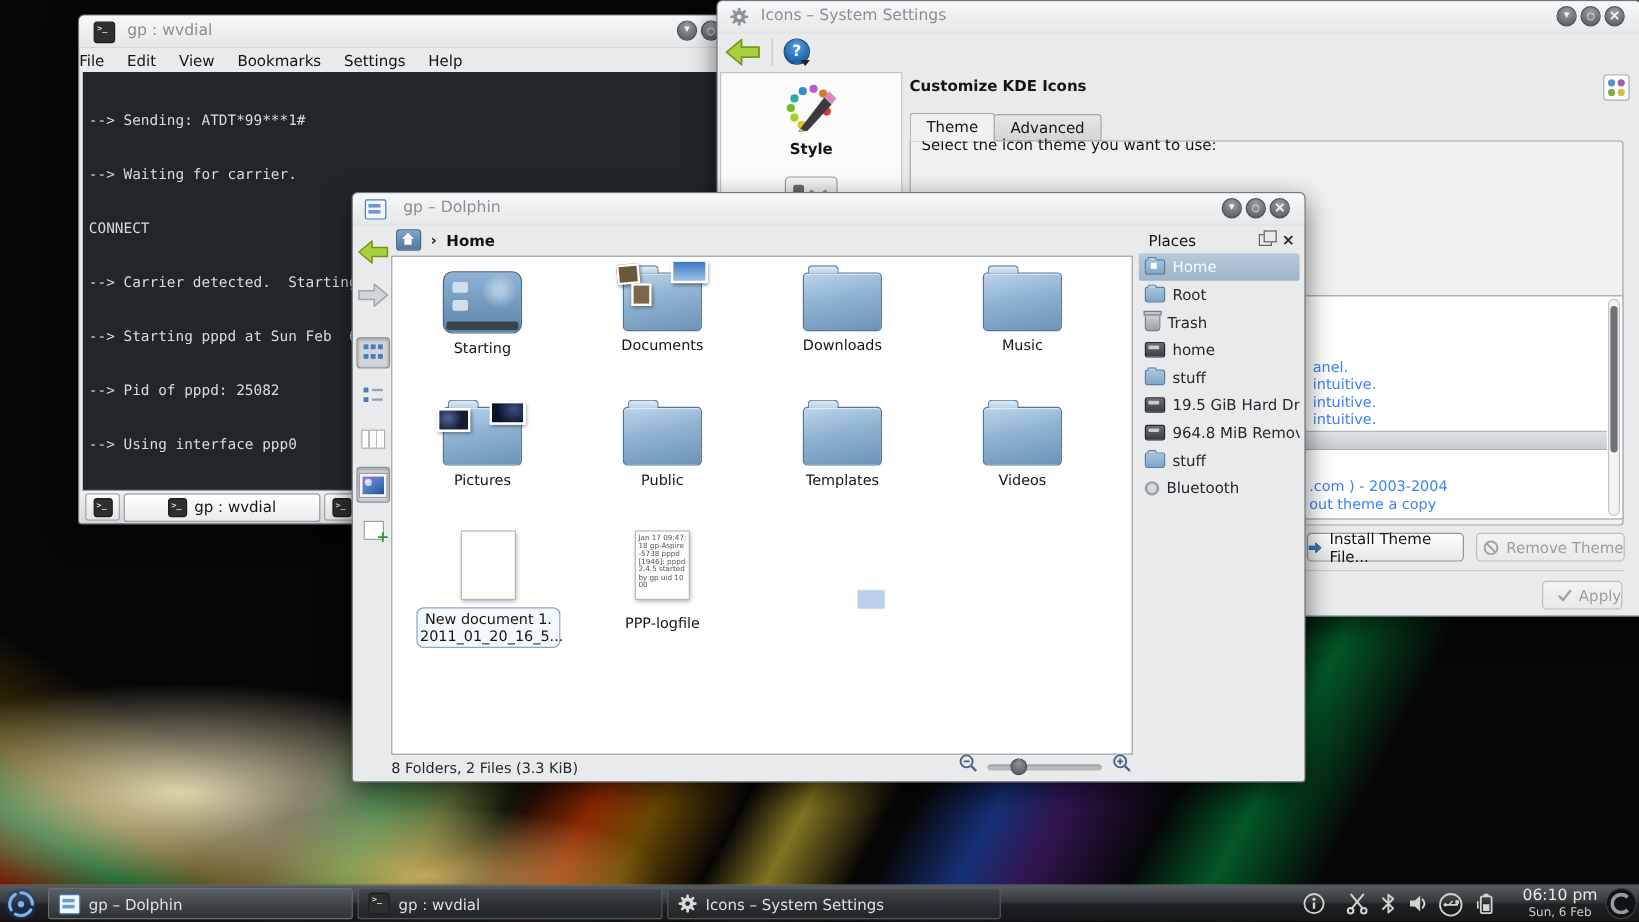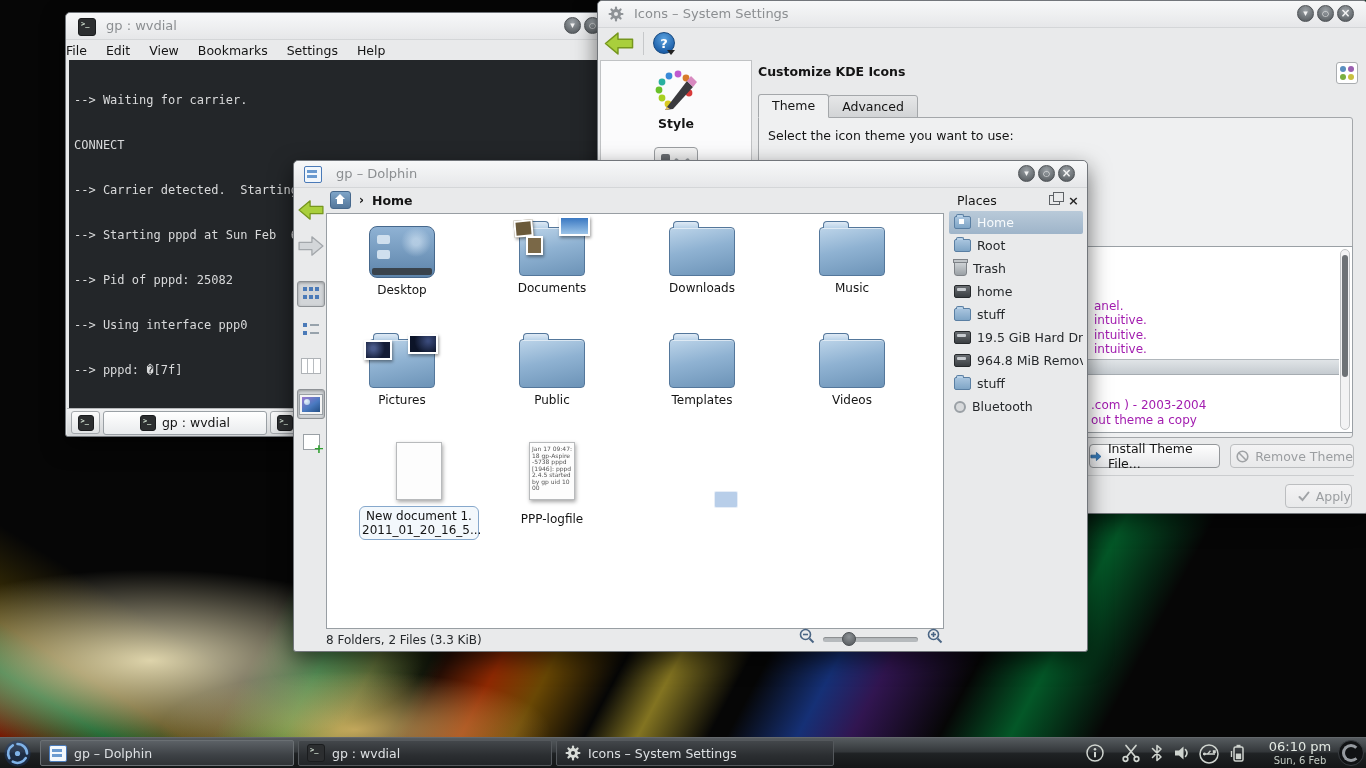--- a/index.html
+++ b/index.html
@@ -77,21 +77,21 @@
   .overview-btn i{position:absolute;width:6px;height:6px;border-radius:50%;}
   .tabs{position:absolute;display:flex;align-items:flex-end;height:22px;}
   .tab{padding:3px 13px 3px;font-size:12.5px;color:#141414;border:1px solid #a4a7aa;
     border-radius:3px 3px 0 0;}
   .tab.active{background:#eff0f1;border-bottom-color:#eff0f1;position:relative;z-index:2;padding-bottom:4px;}
   .tab.inactive{background:linear-gradient(#e6e7e8,#d2d4d6);margin-left:-1px;height:15px;}
   .tabframe{position:absolute;background:#eff0f1;border:1px solid #a4a7aa;
     border-radius:0 3px 3px 3px;box-sizing:border-box;}
   .select-label{position:absolute;font-size:12.5px;color:#141414;}
   .themelist{position:absolute;background:#fff;border:1px solid #9aa0a5;box-sizing:border-box;}
-  .frag{position:absolute;font-size:12px;color:#a21caf;white-space:nowrap;}
+  .frag{position:absolute;font-size:12px;color:#3b82f6;white-space:nowrap;}
   .sel-band{position:absolute;left:1px;right:13px;height:14px;
     background:linear-gradient(#e0e4e7,#c5cbd0);border-top:1px solid #b0b6bb;border-bottom:1px solid #a6acb1;}
   .ss-scroll{position:absolute;top:2px;bottom:2px;right:2px;width:10px;background:#f3f3f4;
     border:1px solid #c2c4c6;border-radius:5px;box-sizing:border-box;}
   .ss-thumb{position:absolute;left:1px;right:1px;border-radius:4px;background:#6e7276;}
   .btn{position:absolute;display:flex;align-items:center;justify-content:flex-end;gap:6px;
     font-size:12.5px;color:#141414;background:linear-gradient(#fefefe,#e6e7e9);
     border:1px solid #94979a;border-radius:4px;box-sizing:border-box;}
   .btn.disabled{color:#9b9ea1;background:linear-gradient(#f3f3f4,#e8e9ea);border-color:#bcbec0;}
   .hsep{position:absolute;height:1px;background:#cbcdcf;}
@@ -229,20 +229,21 @@
     </div>
     <div class="menubar">
       <span>File</span>
       <span>Edit</span>
       <span>View</span>
       <span>Bookmarks</span>
       <span>Settings</span>
       <span>Help</span>
     </div>
     <div class="termview">
+      <div>--&gt; Sending: ATDT*99***1#</div>
       <div>--&gt; Waiting for carrier.</div>
       <div>CONNECT</div>
       <div>--&gt; Carrier detected.  Starting PPP immediately.</div>
       <div>--&gt; Starting pppd at Sun Feb  6 18:08:22 2011</div>
       <div>--&gt; Pid of pppd: 25082</div>
       <div>--&gt; Using interface ppp0</div>
       <div>--&gt; pppd: �[7f]</div>
       
       
       
@@ -330,21 +331,21 @@
       <i style="left:3px;top:3px;background:#5a8fc0;"></i>
       <i style="left:11px;top:3px;background:#9a5fb0;"></i>
       <i style="left:3px;top:11px;background:#7ab040;"></i>
       <i style="left:11px;top:11px;background:#c8c040;"></i>
     </div>
     <div class="tabs" style="left:160px;top:95px;">
       <span class="tab active">Theme</span>
       <span class="tab inactive">Advanced</span>
     </div>
     <div class="tabframe" style="left:160px;top:116px;width:595px;height:321px;"></div>
-    <div class="select-label" style="left:170px;top:112px;margin-top:15px;">Select the icon theme you want to use:</div>
+    <div class="select-label" style="left:170px;top:112px;">Select the icon theme you want to use:</div>
     <div class="themelist" style="left:168px;top:245px;width:587px;height:187px;">
       <div class="frag" style="left:327px;top:52px;">anel.</div>
       <div class="frag" style="left:327px;top:66px;">intuitive.</div>
       <div class="frag" style="left:327px;top:81px;">intuitive.</div>
       <div class="frag" style="left:327px;top:95px;">intuitive.</div>
       <div class="sel-band" style="top:112px;"></div>
       <div class="frag" style="left:324px;top:151px;">.com ) - 2003-2004</div>
       <div class="frag" style="left:324px;top:166px;">out theme a copy</div>
       <div class="ss-scroll">
         <span class="ss-thumb" style="top:5px;height:122px;"></span>
@@ -413,21 +414,21 @@
         </span>
       <span class="tbtn">
           <span class="sp-page"></span>
         </span>
     </div>
 
     <div class="view">
 
       <div class="cell" style="left:10px;top:4px;">
         <div class="desktopicon"></div>
-        <div class="lbl">Desktop</div>
+        <div class="lbl">Starting</div>
       </div>
       <div class="cell" style="left:160px;top:4px;">
         <div class="bigfolder">
           <span class="ph" style="left:-6px;top:-8px;width:15px;height:13px;background:#6b5a3a;transform:rotate(-5deg);"></span>
           <span class="ph" style="right:-6px;top:-12px;width:27px;height:16px;background:linear-gradient(#3a78c2,#9cc4e8);"></span>
           <span class="ph" style="left:6px;top:8px;width:13px;height:15px;background:#7a6847;"></span>
         </div>
         <div class="lbl">Documents</div>
       </div>
       <div class="cell" style="left:310px;top:4px;">
@@ -452,21 +453,21 @@
       </div>
       <div class="cell" style="left:310px;top:116px;">
         <div class="bigfolder"></div>
         <div class="lbl">Templates</div>
       </div>
       <div class="cell" style="left:460px;top:116px;">
         <div class="bigfolder"></div>
         <div class="lbl">Videos</div>
       </div>
 
-      <div class="cell" style="left:27px;top:222px;">
+      <div class="cell" style="left:15px;top:222px;">
         <div class="page"></div>
         <div class="sel-label">
           <div>New document 1.</div>
           <div>2011_01_20_16_5...</div>
         </div>
       </div>
       <div class="cell" style="left:160px;top:222px;">
         <div class="page preview">
           <div class="ptxt">Jan 17 09:47:18 gp-Aspire-5738 pppd[1946]: pppd 2.4.5 started by gp uid 1000</div>
         </div>

